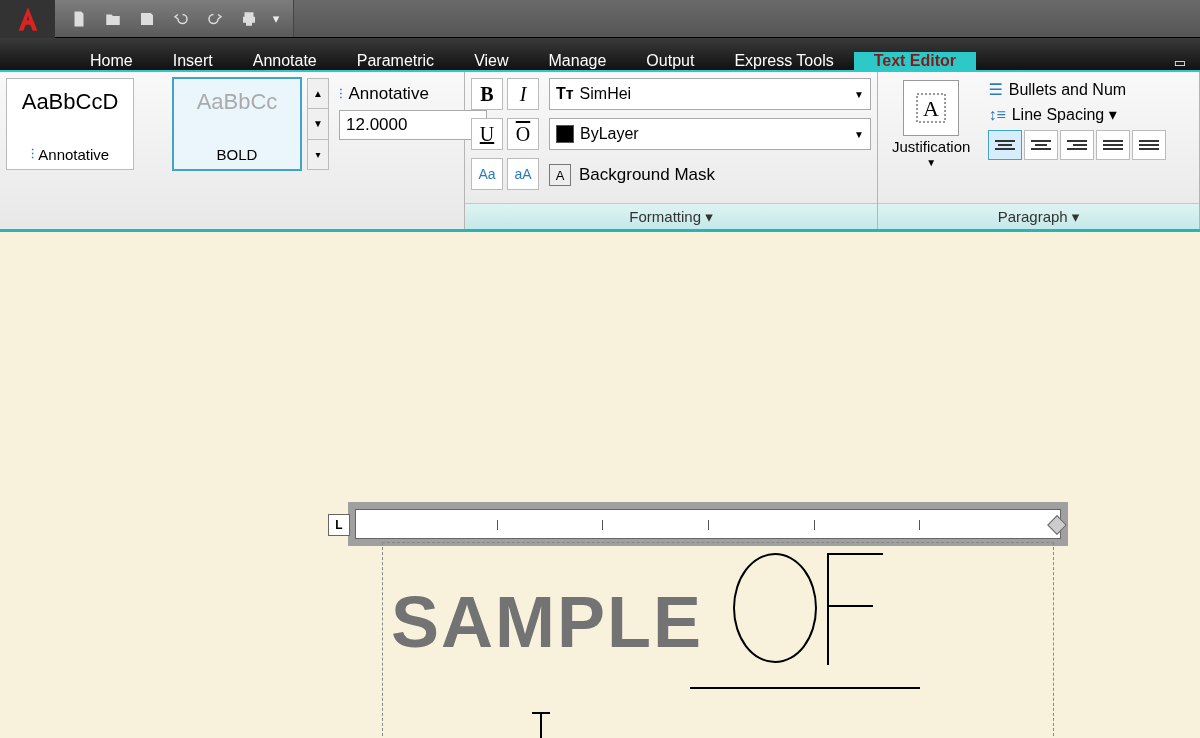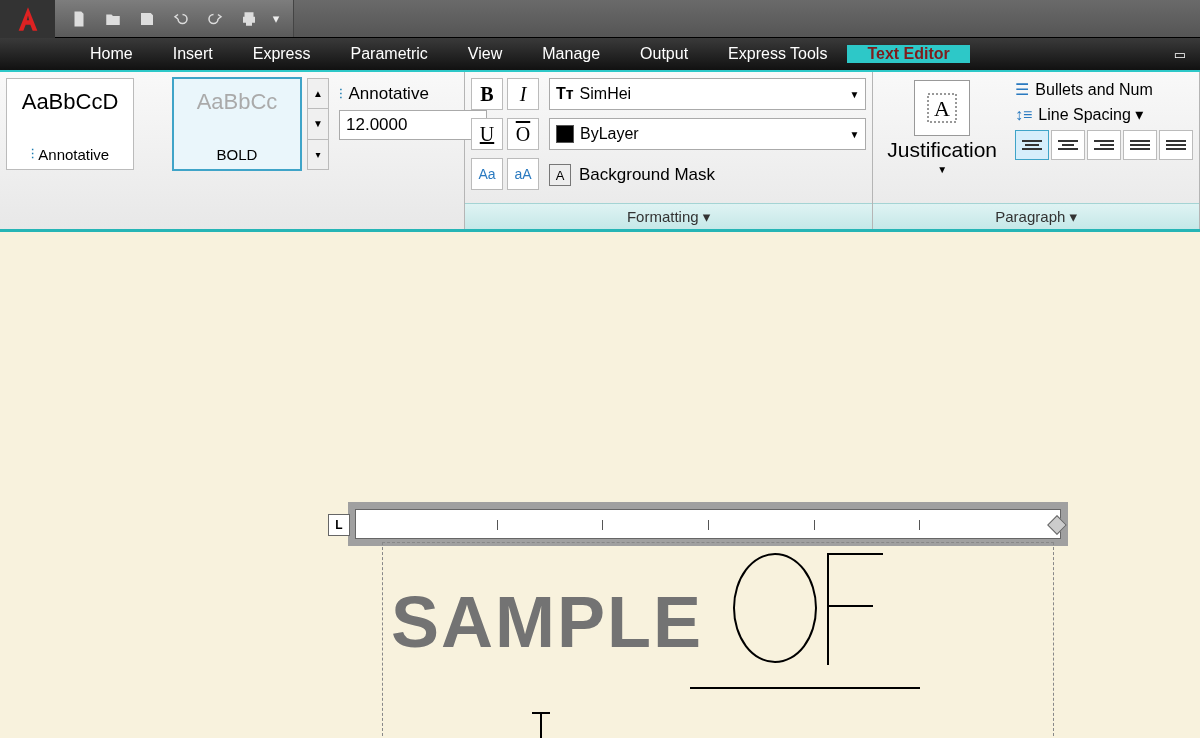--- a/index.html
+++ b/index.html
@@ -6,21 +6,21 @@
   body { font-family: "Segoe UI", Arial, sans-serif; font-size: 13px; background: #f8f2dd; width: 1200px; height: 738px; overflow: hidden; }
   
   
   .titlebar { height: 38px; background: linear-gradient(#6a6a6a, #555); display: flex; align-items: center; border-bottom: 1px solid #000; }
   .app-logo { width: 55px; height: 38px; display: flex; align-items: center; justify-content: center; background: #333; }
   .app-logo svg { width: 28px; height: 28px; }
   .qat { display: flex; gap: 2px; padding: 0 8px; align-items: center; height: 100%; background: linear-gradient(#7d7d7d, #5a5a5a); border-right: 1px solid #444; }
   .qat-btn { width: 32px; height: 28px; display: flex; align-items: center; justify-content: center; color: #eee; cursor: pointer; border-radius: 2px; }
   
   
-  .tabbar { height: 34px; background: linear-gradient(#3a3a3a,#111); display: flex; align-items: center; border-bottom: 2px solid #2dc8c8; padding-left: 70px; }
+  .tabbar { height: 34px; background: linear-gradient(#3a3a3a,#111); display: flex; align-items: flex-end; border-bottom: 2px solid #2dc8c8; padding-left: 70px; }
   .tab { color: #fff; padding: 0 20px; display: flex; align-items: center; font-size: 16px; cursor: pointer; }
   .tab.active { background: #2dc8c8; color: #7f1d1d; font-weight: bold; }
   .tab-spacer { flex: 1; }
   .tab-min { width: 40px; display:flex; align-items:center; justify-content:center; color:#fff; cursor:pointer;}
   
   
   .ribbon { height: 160px; background: linear-gradient(#f9f9f9, #e8e8e8); display: flex; border-bottom: 3px solid #26b5b5; }
   .panel { border-right: 1px solid #b5b5b5; display: flex; flex-direction: column; }
   .panel-body { flex: 1; display: flex; align-items:flex-start; padding: 6px; }
   .panel-footer { height: 26px; background: linear-gradient(#dff3f3,#c5e8e8); border-top:1px solid #a4d4d4; display:flex; align-items:center; justify-content:center; font-size: 15px; color:#333; cursor: default; }
@@ -51,21 +51,21 @@
   .combo .arrow { margin-left:auto; font-size:10px;}
   .color-swatch { width:18px; height:18px; background:#000; border:1px solid #555;}
   .bgmask { display:flex; align-items:center; gap:8px; font-size:17px; }
   .bgmask-icon { width:22px; height:22px; border:1px solid #777; display:flex; align-items:center; justify-content:center; font-size:13px; background:#eee;}
   
   
   .para-panel { flex:1; }
   .para-body { display:flex; gap:10px; }
   .just-block { display:flex; flex-direction:column; align-items:center; gap:2px; padding:2px 8px;}
   .just-icon { width:56px; height:56px; border:1px solid #999; display:flex; align-items:center; justify-content:center; background:#fff; cursor:pointer;}
-  .just-label { font-size:21px;}
+  .just-label { font-size:15px;}
   .para-right { display:flex; flex-direction:column; gap:6px; padding-top:2px;}
   .para-row { display:flex; align-items:center; gap:6px; font-size:16px; cursor:pointer;}
   .align-row { display:flex; gap:2px;}
   .align-btn { width:34px; height:30px; border:1px solid #bbb; background:#fff; cursor:pointer; display:flex; flex-direction:column; align-items:center; justify-content:center; gap:2px;}
   .align-btn.selected{ border-color:#3fa4c8; background:#d6eefb;}
   .align-btn span{ width:20px; height:2px; background:#333;}
   .canvas { background:#f8f2dd; height: 500px; position:relative;}
   .ruler-frame { position:absolute; left:348px; top:270px; width:720px; }
   .ruler-outer { border:4px solid #a0a0a0; background:#a0a0a0; padding:3px; }
   .ruler { background:#fff; height:30px; border:1px solid #666; position:relative;}
@@ -130,21 +130,21 @@
           <path fill="#ddd" d="M6 9V3h12v6h2v8h-4v4H8v-4H4V9z"></path>
         </svg>
       </div>
     <div class="qat-btn" style="width:18px;">▾</div>
   </div>
 </div>
 
 <div class="tabbar">
   <div class="tab">Home</div>
   <div class="tab">Insert</div>
-  <div class="tab">Express</div>
+  <div class="tab">Annotate</div>
   <div class="tab">Parametric</div>
   <div class="tab">View</div>
   <div class="tab">Manage</div>
   <div class="tab">Output</div>
   <div class="tab">Express Tools</div>
   <div class="tab active">Text Editor</div>
   <div class="tab-spacer"></div>
   <div class="tab-min">▭</div>
 </div>
 

